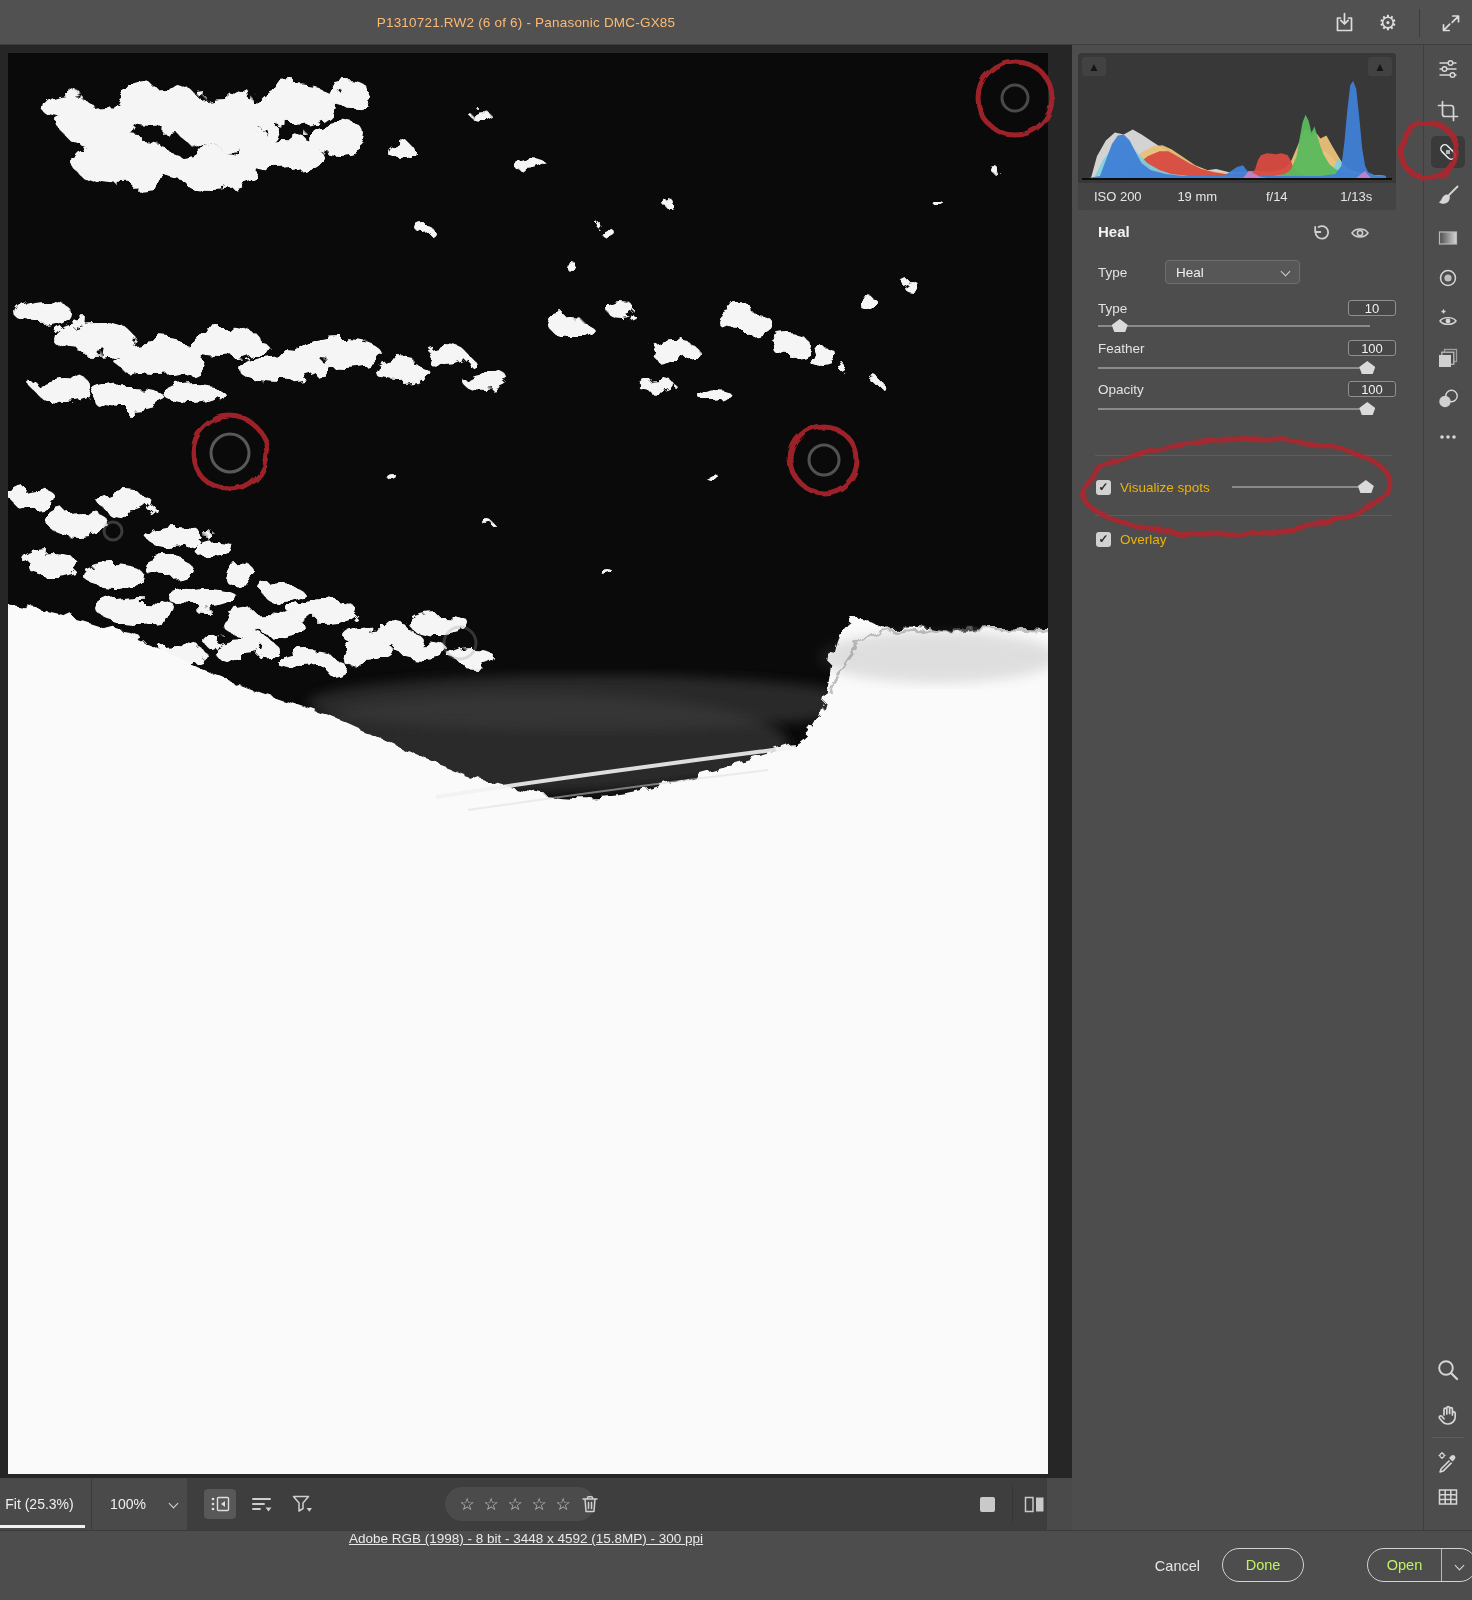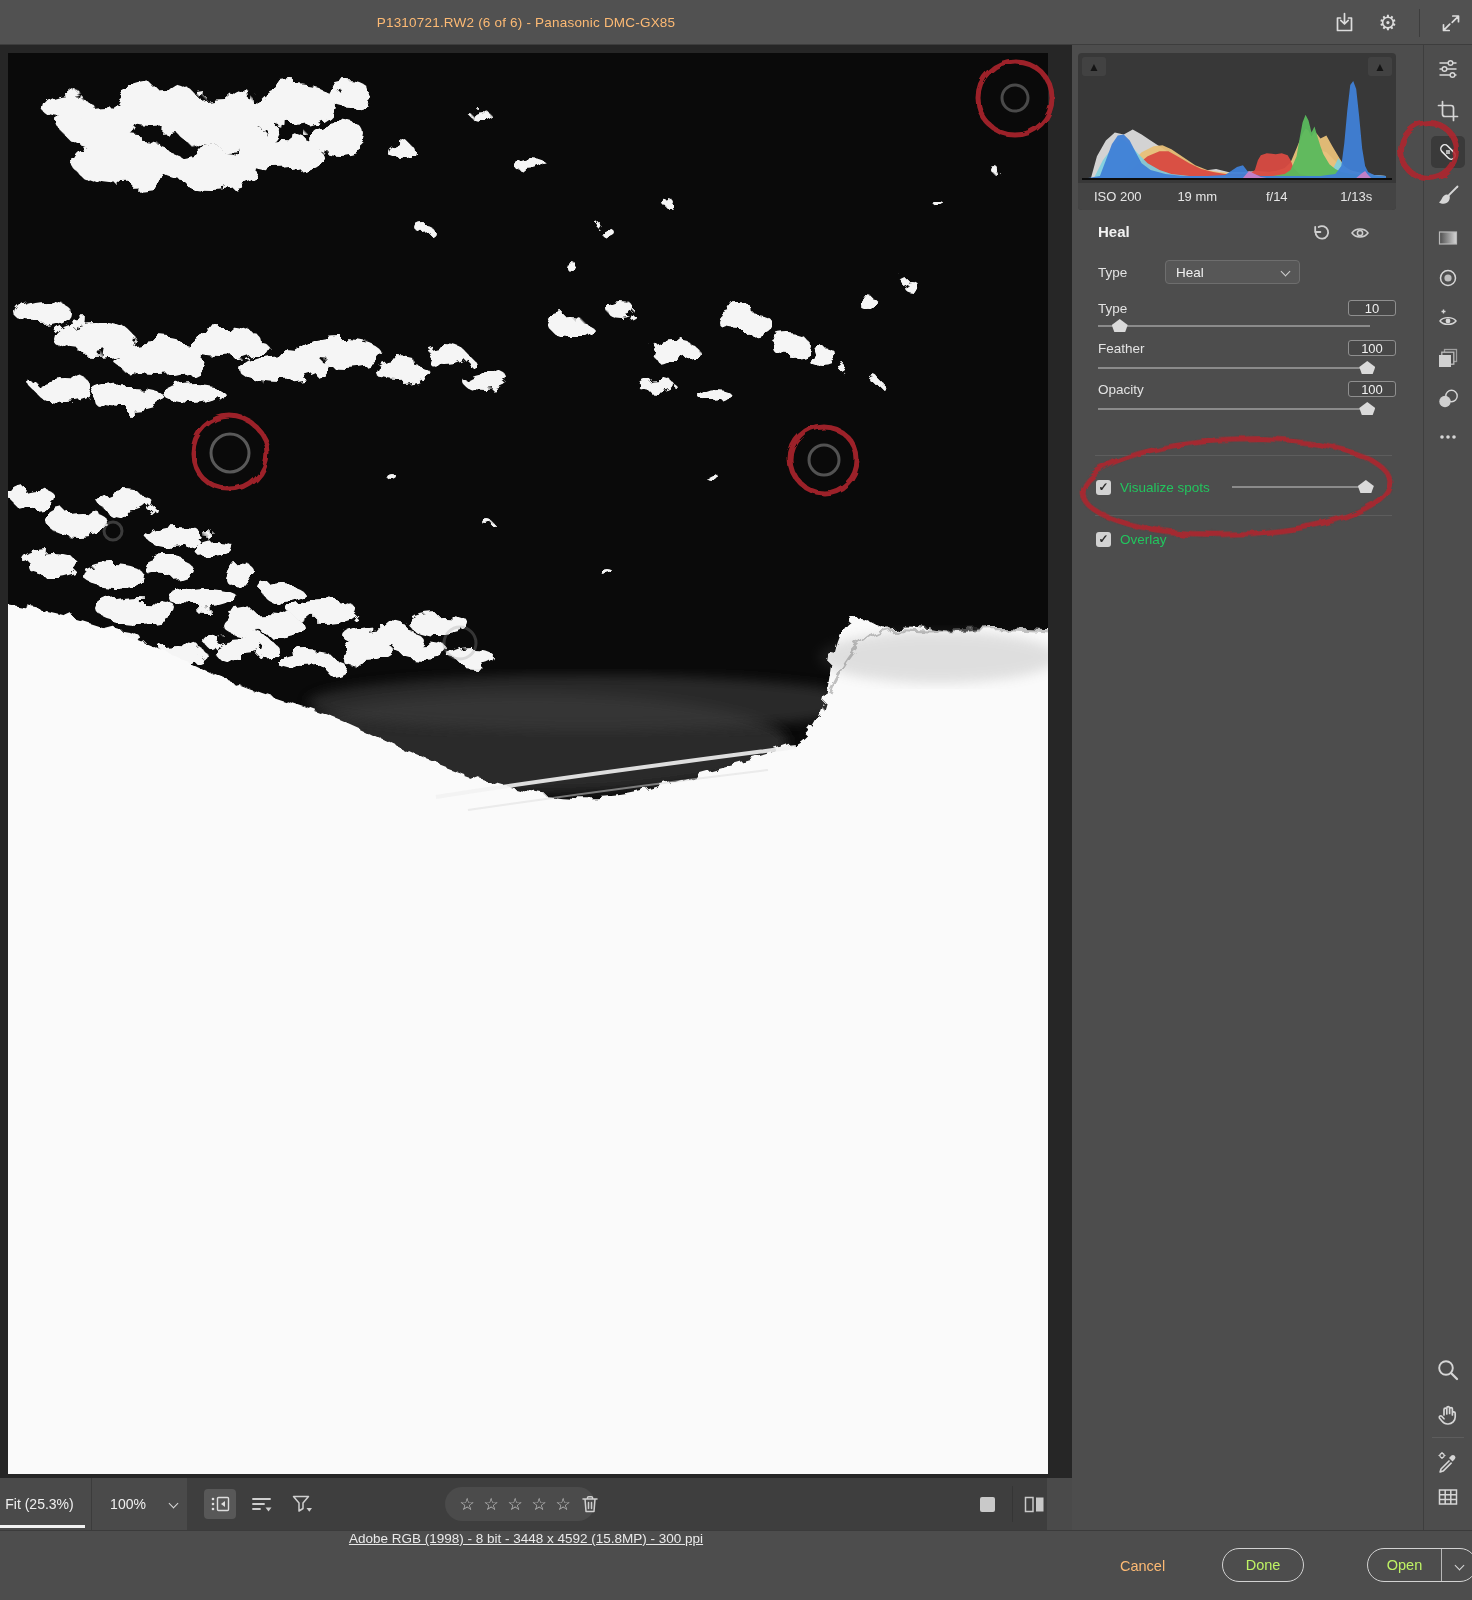--- a/index.html
+++ b/index.html
@@ -69,36 +69,36 @@
   .slider{position:absolute;left:26px;width:272px;height:14px;cursor:pointer;}
   .slider .track{position:absolute;left:0;top:6px;width:100%;height:2px;background:#8b8b8b;}
   .slider .handle{position:absolute;top:0;width:16px;height:13px;background:#dadada;
                   clip-path:polygon(50% 0%,100% 46%,84% 100%,16% 100%,0% 46%);}
   .vis-slider{position:absolute;left:160px;width:138px;height:14px;top:7px;cursor:pointer;}
   .panel-divider{position:absolute;left:23px;width:297px;height:1px;background:#5d5d5d;}
   .check-row{position:absolute;left:24px;height:28px;display:flex;align-items:center;gap:9px;}
   .checkbox{width:15px;height:15px;background:#d2d2d2;border-radius:3px;display:flex;align-items:center;justify-content:center;
             cursor:pointer;}
   .checkbox span{color:#2c2c2c;font-size:12px;font-weight:bold;line-height:1;}
-  .check-label{font-size:13.5px;color:#22c55e;}
+  .check-label{font-size:13.5px;color:#eab308;}
   .vis-row-wrap{position:absolute;left:0;top:428px;width:351px;height:28px;}
 
   
   .tool-col{position:absolute;left:1423px;top:45px;width:49px;height:1485px;background:#4d4d4d;border-left:1px solid #3e3e3e;}
   .tool{position:absolute;left:12px;width:24px;height:24px;display:flex;align-items:center;justify-content:center;cursor:pointer;}
   .tool-selected{position:absolute;left:7px;width:34px;height:32px;background:#3a3a3a;border-radius:5px;
                  display:flex;align-items:center;justify-content:center;cursor:pointer;}
   .tool-div{position:absolute;left:8px;width:32px;height:1px;background:#5d5d5d;}
 
   
   .footer{position:absolute;left:0;top:1530px;width:1472px;height:70px;background:#4d4d4d;border-top:1px solid #3b3b3b;}
   .color-link-wrap{position:absolute;left:0;top:0;width:1052px;height:70px;display:flex;align-items:flex-start;justify-content:center;}
   .color-link{color:#e9e9e9;font-size:13.5px;text-decoration:underline;cursor:pointer;}
-  .cancel-btn{position:absolute;left:1120px;top:18px;width:80px;height:33px;display:flex;align-items:center;justify-content:flex-start;
-              font-size:14.5px;color:#fdba74;cursor:pointer;}
+  .cancel-btn{position:absolute;left:1120px;top:18px;width:80px;height:33px;display:flex;align-items:center;justify-content:flex-end;
+              font-size:14.5px;color:#e5e5e5;cursor:pointer;}
   .pill-btn{position:absolute;top:17px;height:34px;border:1.5px solid #d2d2d2;border-radius:17px;display:flex;align-items:center;
             justify-content:center;font-size:14.5px;color:#bef264;cursor:pointer;background:transparent;}
   .done-btn{left:1222px;width:82px;}
   .open-btn{left:1367px;width:110px;justify-content:flex-start;padding:0;}
   .open-label{flex:1;text-align:center;}
   .open-div{width:1px;height:34px;background:#d2d2d2;opacity:.8;}
   .open-chev{width:34px;display:flex;align-items:center;justify-content:center;}
 
   
   #annot-svg{position:absolute;left:0;top:0;width:1472px;height:1600px;pointer-events:none;}

